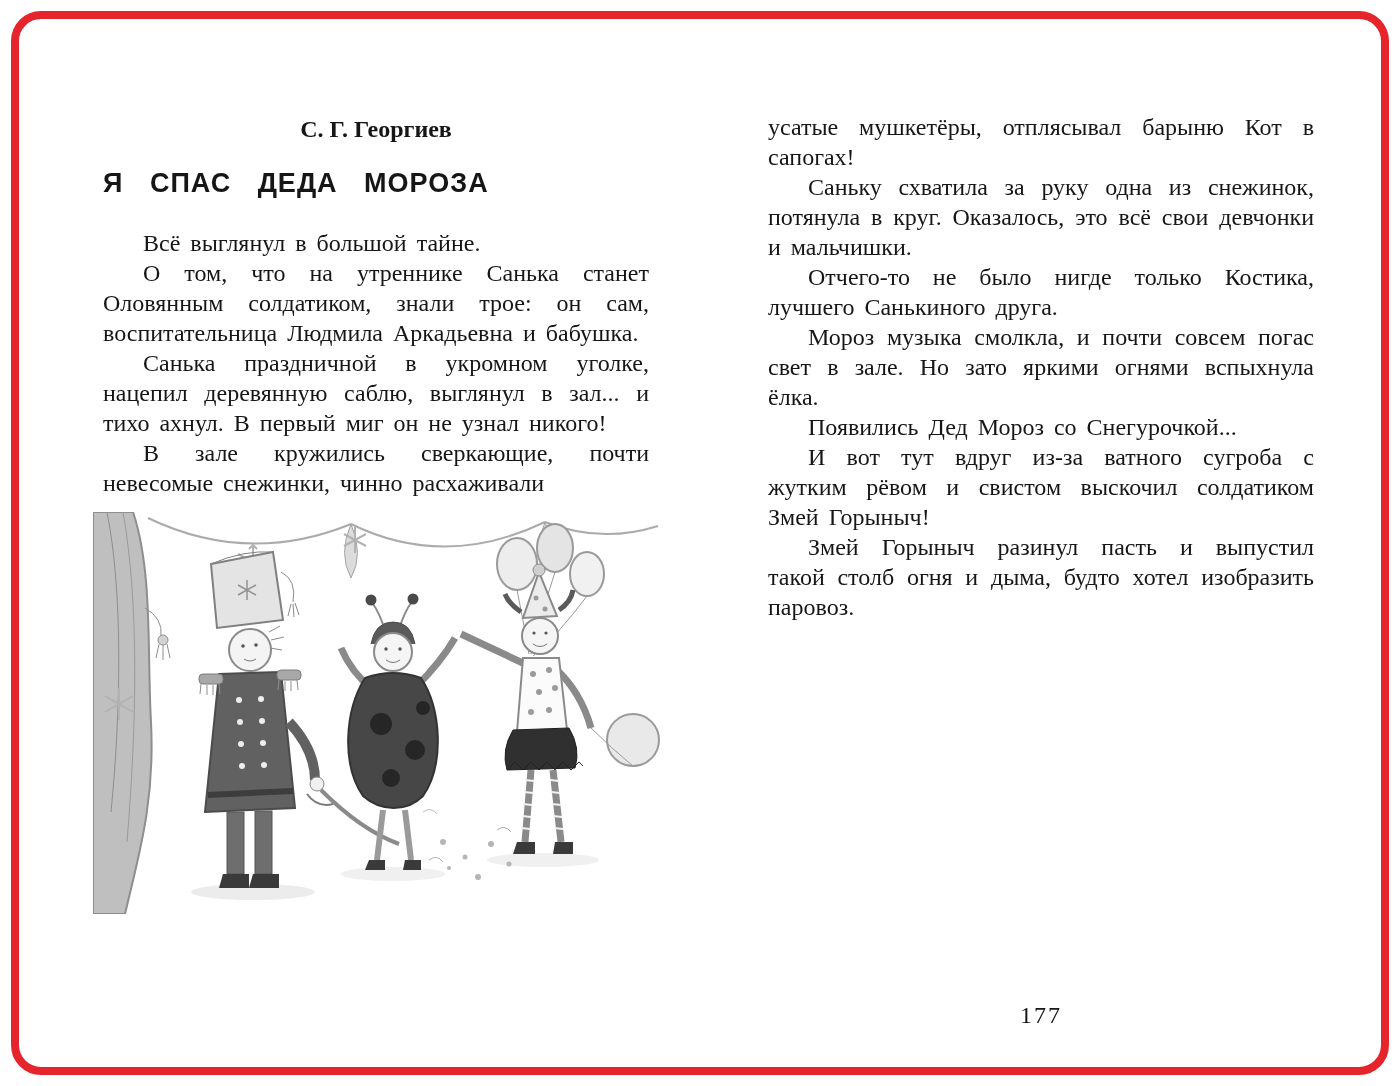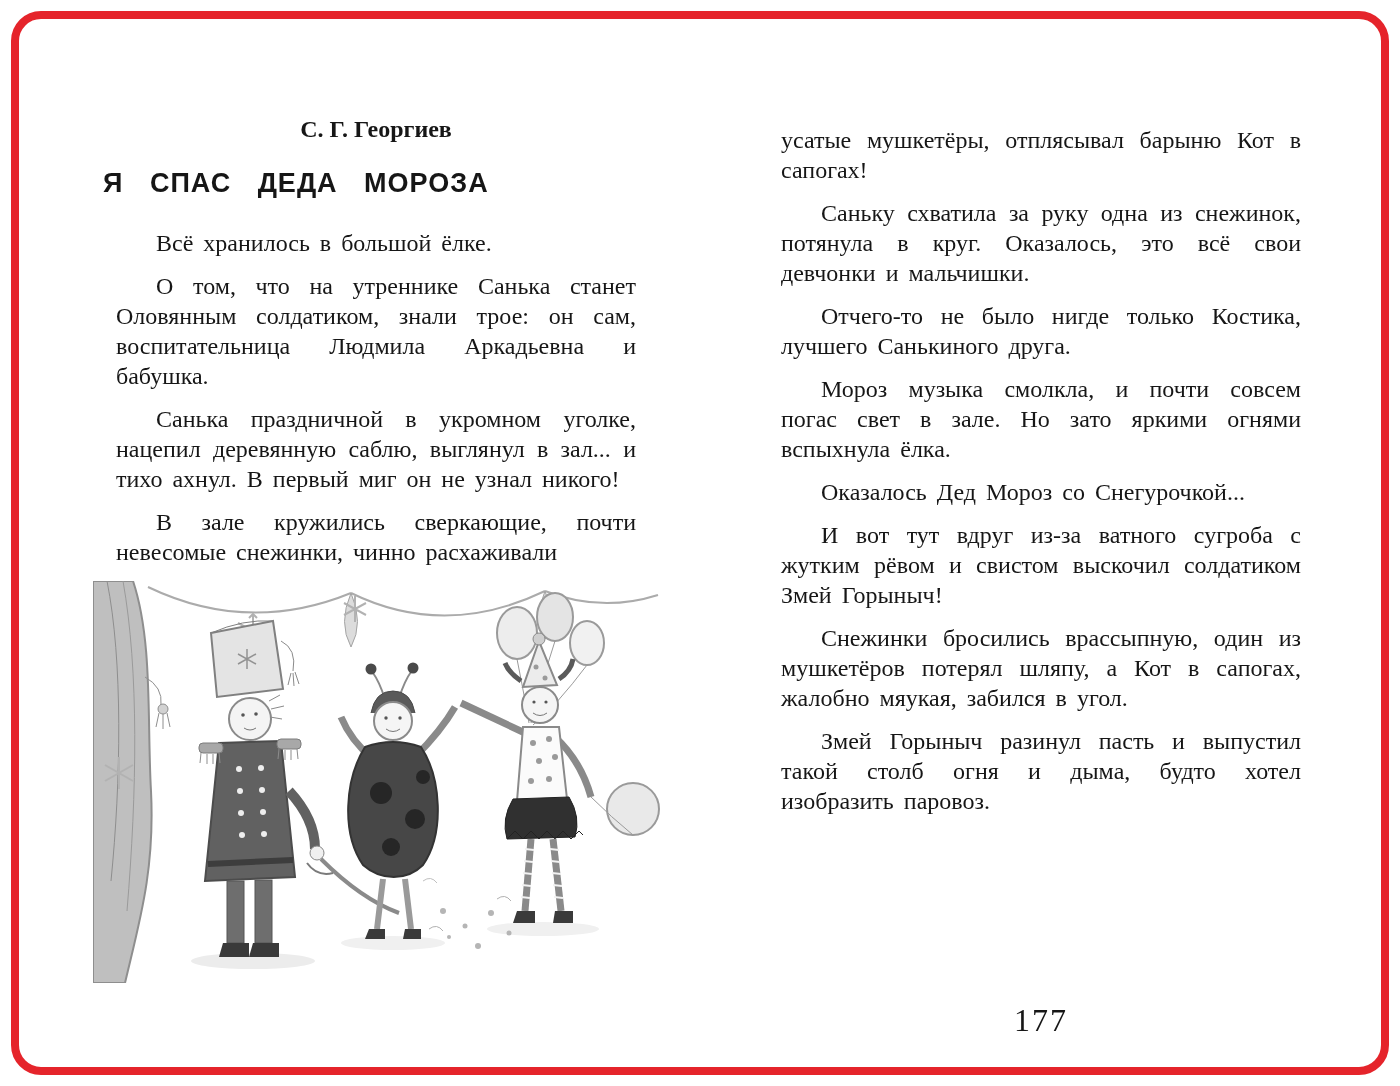--- a/index.html
+++ b/index.html
@@ -39,53 +39,53 @@
   .title {
     text-align: left;
     font-family: "Liberation Sans", sans-serif;
     font-weight: bold;
     font-size: 27px;
     letter-spacing: 1px;
     word-spacing: 18px;
     margin: 0 0 30px 0;
   }
   .col p {
-    margin: 13px;
+    margin: 0;
     text-align: justify;
     text-indent: 40px;
     word-spacing: 4px;
     hyphens: auto;
   }
   .col p.no-indent { text-indent: 0; }
   .illo {
     margin: 14px 0 0 -10px;
     width: 570px;
     height: 402px;
   }
   .illo svg { display: block; }
   .page-number {
     position: absolute;
     left: 768px;
     top: 1002px;
     width: 546px;
     text-align: center;
-    font-size: 32px;
+    font-size: 24px;
     letter-spacing: 2px;
   }
 </style>
 </head>
 <body>
 
 <div class="spread">
   <div class="frame"></div>
 
   <div class="col col-left">
     <div class="author">С. Г. Георгиев</div>
     <h1 class="title">Я СПАС ДЕДА МОРОЗА</h1>
-    <p>Всё хранилось в большой ёлке.</p>
+    <p>Всё выглянул в большой тайне.</p>
     <p>О том, что на утреннике Санька станет Оловянным солдатиком, знали трое: он сам, воспитательница Людмила Аркадьевна и бабушка.</p>
     <p>Санька праздничной в укромном уголке, нацепил деревянную саблю, выглянул в зал... и тихо ахнул. В первый миг он не узнал никого!</p>
     <p>В зале кружились сверкающие, почти невесомые снежинки, чинно расхаживали</p>
 
     <div class="illo">
       <svg width="570" height="402" viewBox="0 0 570 402" xmlns="http://www.w3.org/2000/svg">
 
         <g>
           <ellipse cx="160" cy="380" rx="62" ry="8" fill="#ececec"></ellipse>
           <ellipse cx="300" cy="362" rx="52" ry="7" fill="#f0f0f0"></ellipse>
@@ -234,20 +234,19 @@
         </g>
       </svg>
     </div>
   </div>
 
   <div class="col col-right">
     <p class="no-indent">усатые мушкетёры, отплясывал барыню Кот в сапогах!</p>
     <p>Саньку схватила за руку одна из снежинок, потянула в круг. Оказалось, это всё свои девчонки и мальчишки.</p>
     <p>Отчего-то не было нигде только Костика, лучшего Санькиного друга.</p>
     <p>Мороз музыка смолкла, и почти совсем погас свет в зале. Но зато яркими огнями вспыхнула ёлка.</p>
-    <p>Оказалось Дед Мороз со Снегурочкой...</p>
+    <p>Появились Дед Мороз со Снегурочкой...</p>
     <p>И вот тут вдруг из-за ватного сугроба с жутким рёвом и свистом выскочил солдатиком Змей Горыныч!</p>
-    <p>Снежинки бросились врассыпную, один из мушкетёров потерял шляпу, а Кот в сапогах, жалобно мяукая, забился в угол.</p>
     <p>Змей Горыныч разинул пасть и выпустил такой столб огня и дыма, будто хотел изобразить паровоз.</p>
   </div>
 
   <div class="page-number">177</div>
 </div>
 
 </body></html>

